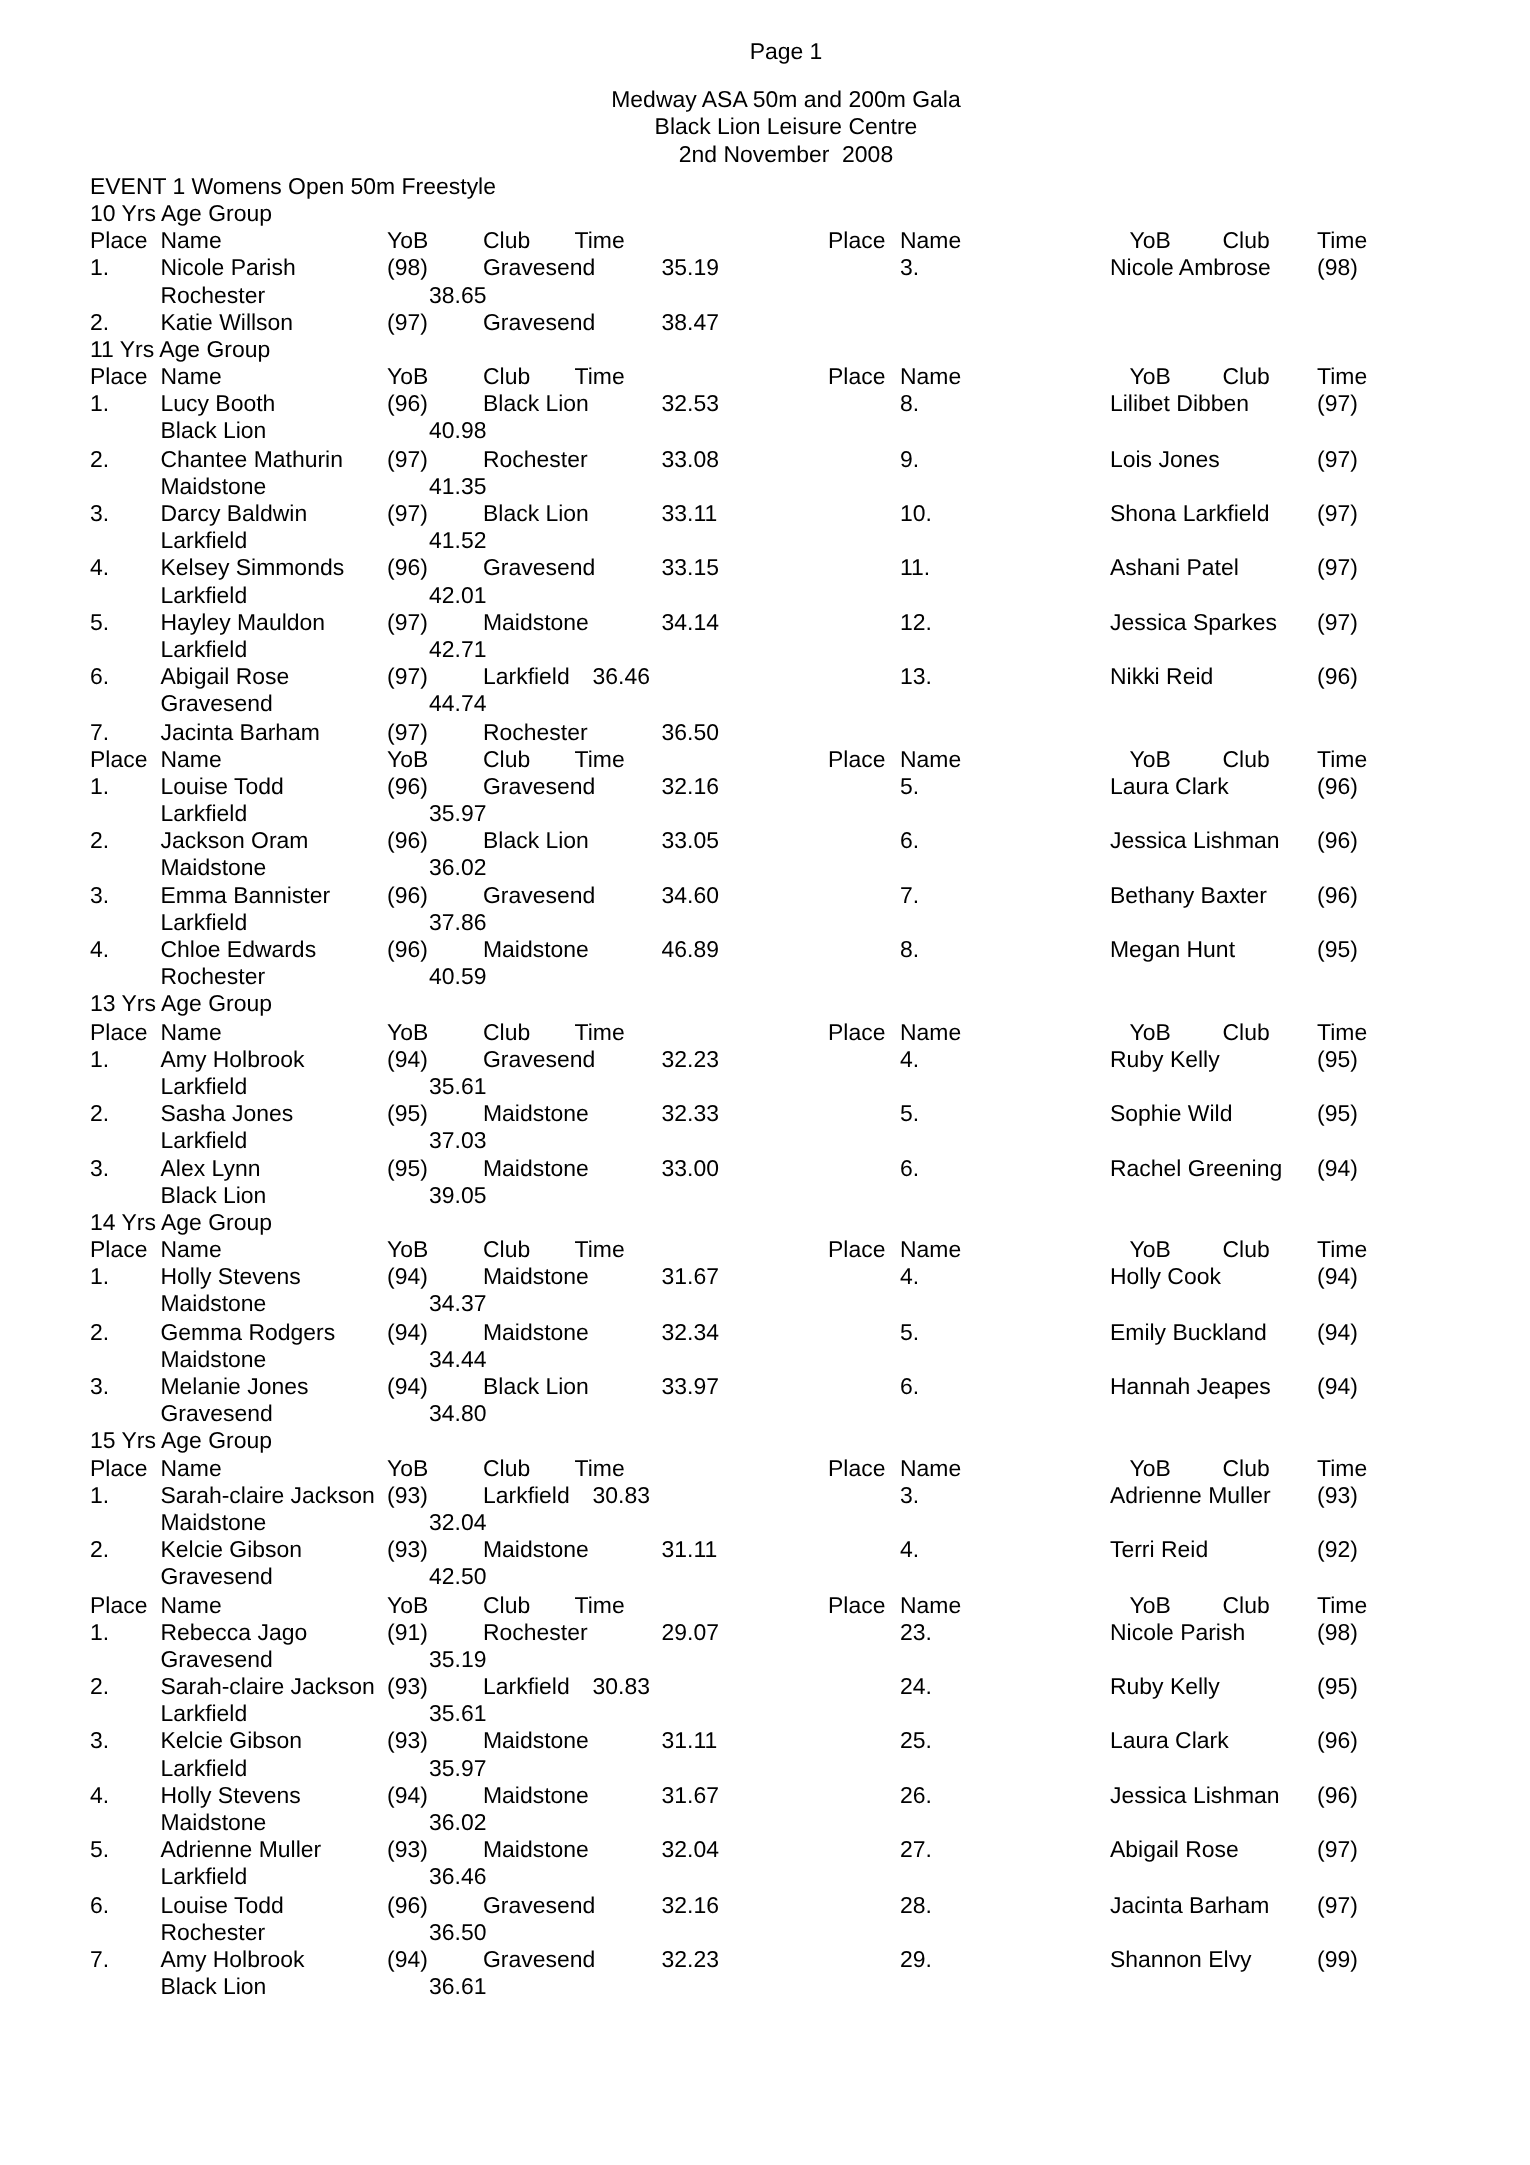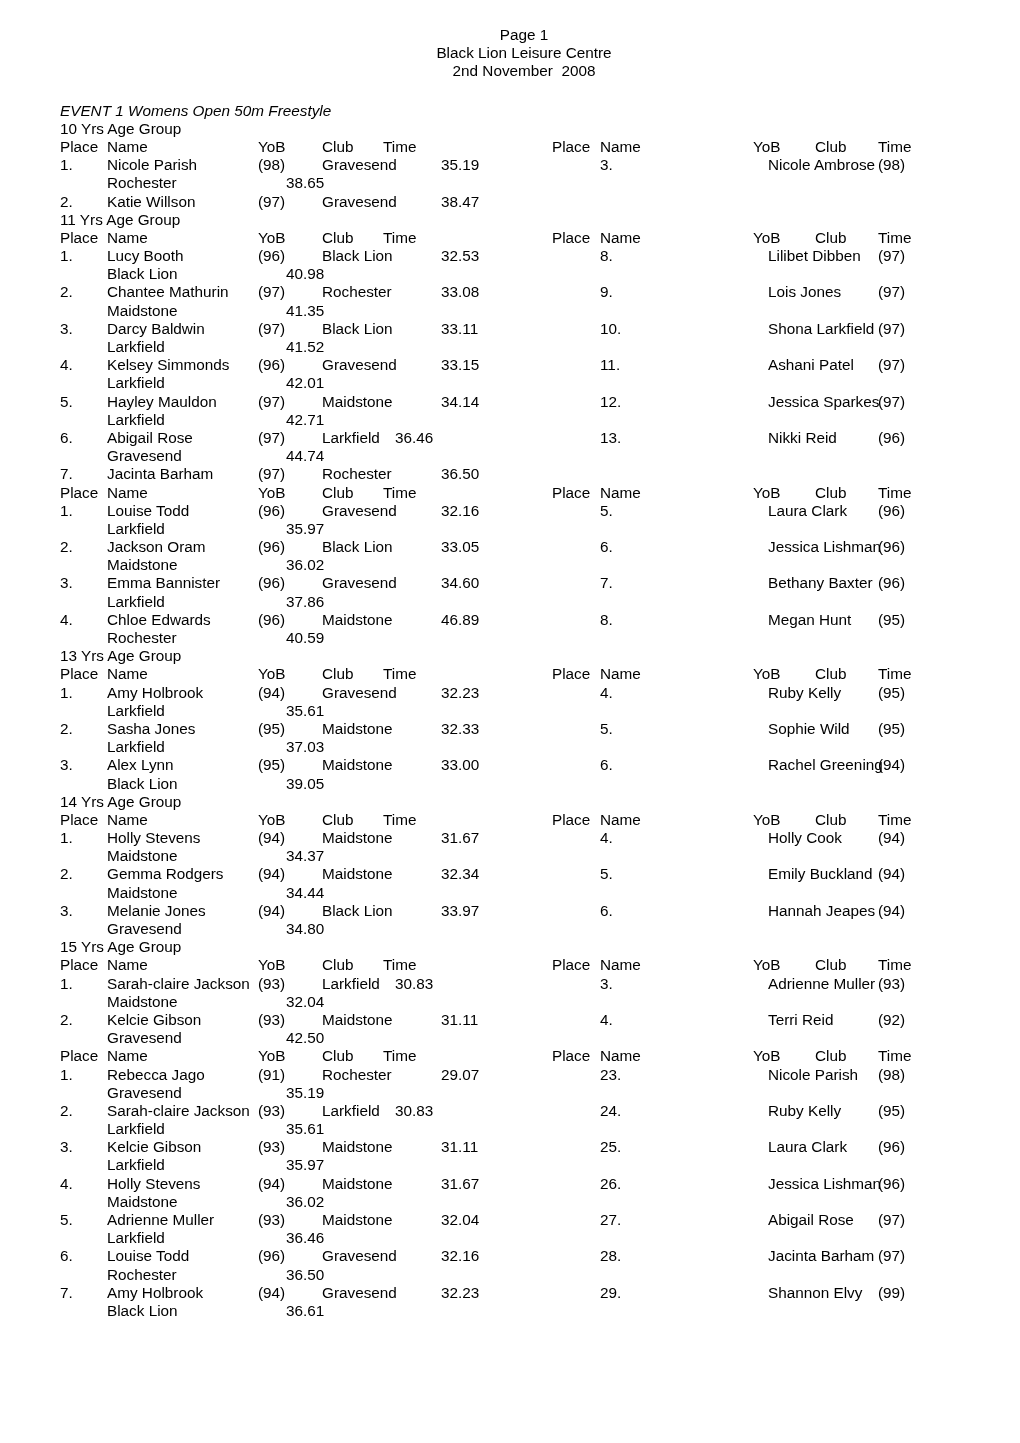--- a/index.html
+++ b/index.html
@@ -26,33 +26,33 @@
     height: 18.2px;
     white-space: pre;
   }
   .line > span {
     position: absolute;
     top: 0;
     white-space: pre;
   }
   .center { text-align: center; margin-left: 28px; }
   .title-gap { margin-top: 14px; }
-  .event-gap { margin-top: 21px; font-style: italic; }
+  .event-gap { margin-top: 3px; }
 
   
   .x-lplace { left: 60px; }
   .x-lname  { left: 107px; }
   .x-lyob   { left: 258px; }
   .x-lclub  { left: 322px; }
   .x-ltime  { left: 441px; }
   .x-ltime-in { left: 395px; }
 
   
   .x-rplace { left: 600px; }
-  .x-rname  { left: 768px; }
+  .x-rname  { left: 740px; }
   .x-ryob   { left: 878px; }
 
   
   .x-cclub { left: 107px; }
   .x-ctime { left: 286px; }
 
   
   .x-h0 { left: 60px; }
   .x-h1 { left: 107px; }
   .x-h2 { left: 258px; }
@@ -62,20 +62,21 @@
   .x-h6 { left: 600px; }
   .x-h7 { left: 753px; }
   .x-h8 { left: 815px; }
   .x-h9 { left: 878px; }
 </style>
 </head>
 <body>
 
 <div class="doc">
   <div class="line center">Page 1</div>
+  <div class="line center title-gap">Medway ASA 50m and 200m Gala</div>
   <div class="line center">Black Lion Leisure Centre</div>
   <div class="line center">2nd November  2008</div>
   <div class="line event-gap">
     <span class="x-h0">EVENT 1 Womens Open 50m Freestyle</span>
   </div>
   <div id="results">
       <div class="line"><span class="x-h0">10 Yrs Age Group</span></div>
       <div class="line"><span class="x-h0">Place</span><span class="x-h1">Name</span><span class="x-h2">YoB</span><span class="x-h3">Club</span><span class="x-h4">Time</span><span class="x-h5">Place</span><span class="x-h6">Name</span><span class="x-h7">YoB</span><span class="x-h8">Club</span><span class="x-h9">Time</span></div>
       <div class="line"><span class="x-lplace">1.</span><span class="x-lname">Nicole Parish</span><span class="x-lyob">(98)</span><span class="x-lclub">Gravesend</span><span class="x-ltime">35.19</span><span class="x-rplace">3.</span><span class="x-rname">Nicole Ambrose</span><span class="x-ryob">(98)</span></div>
       <div class="line"><span class="x-cclub">Rochester</span><span class="x-ctime">38.65</span></div>

